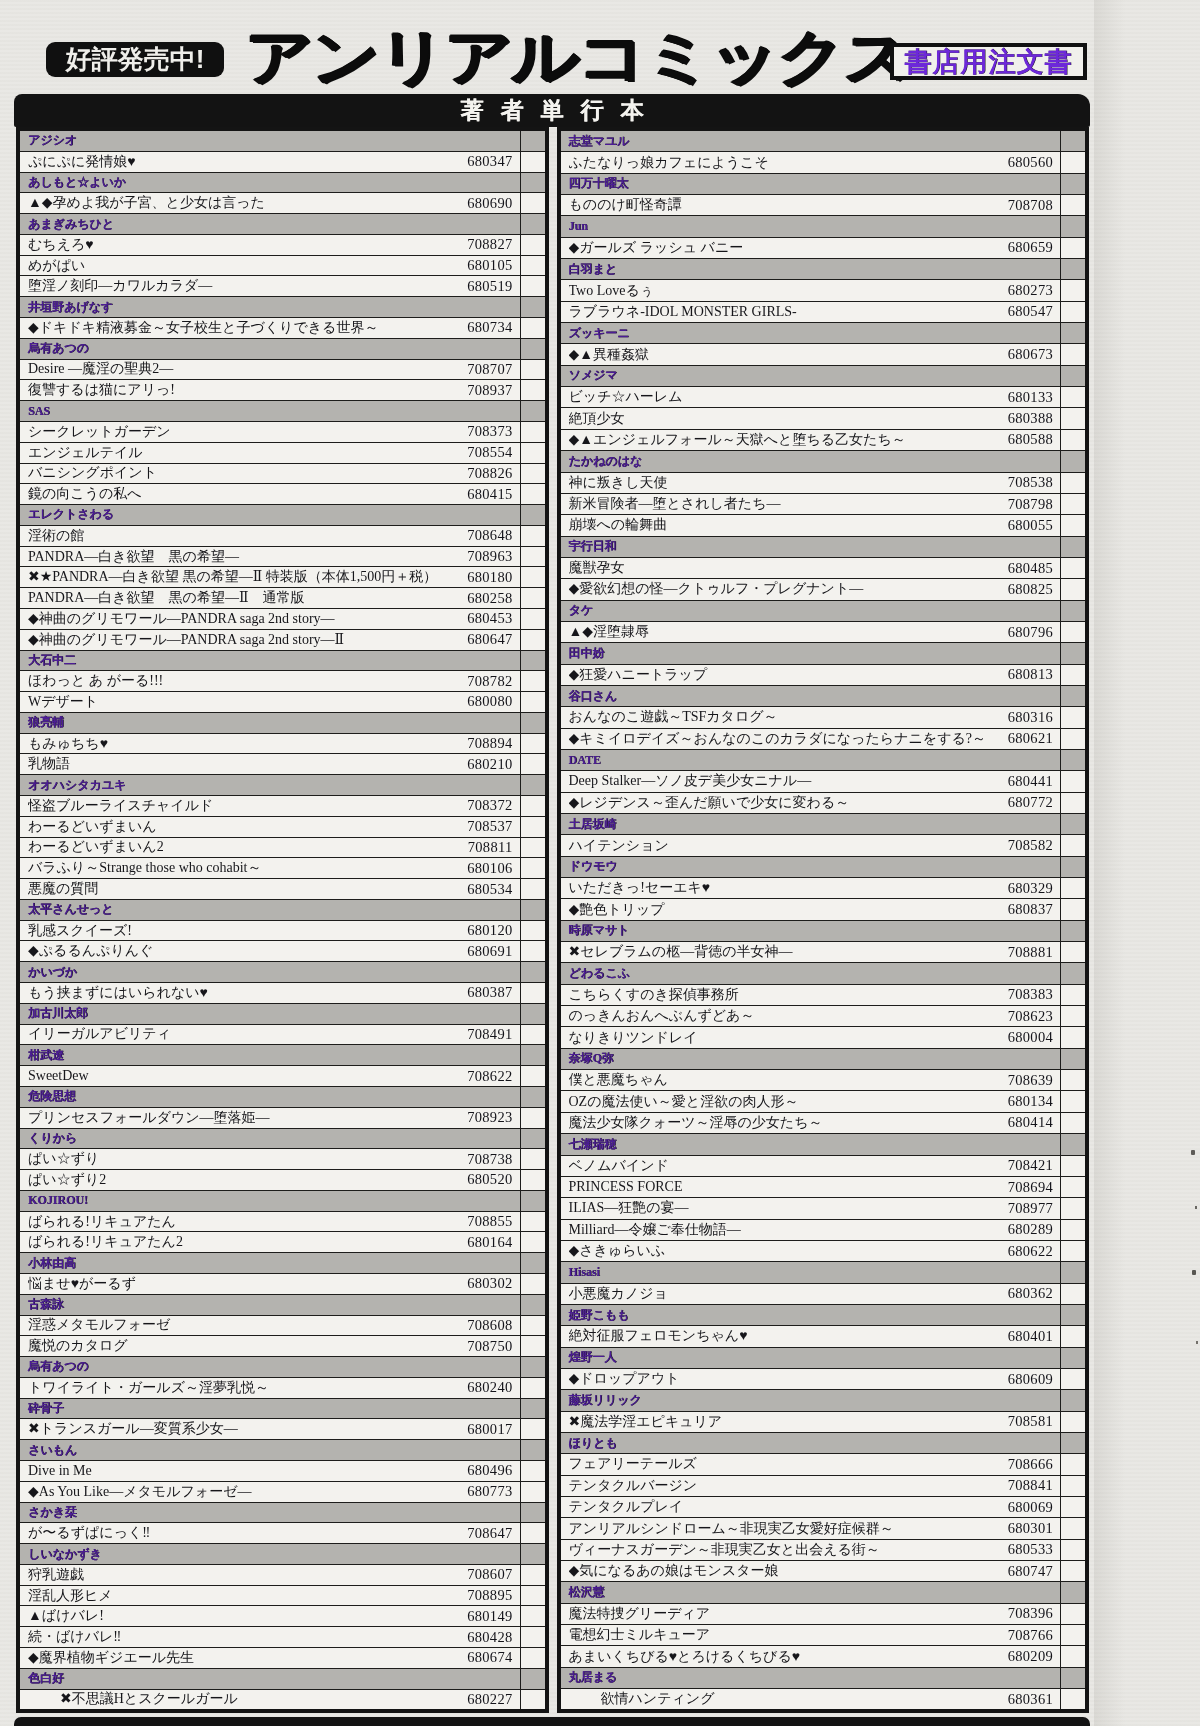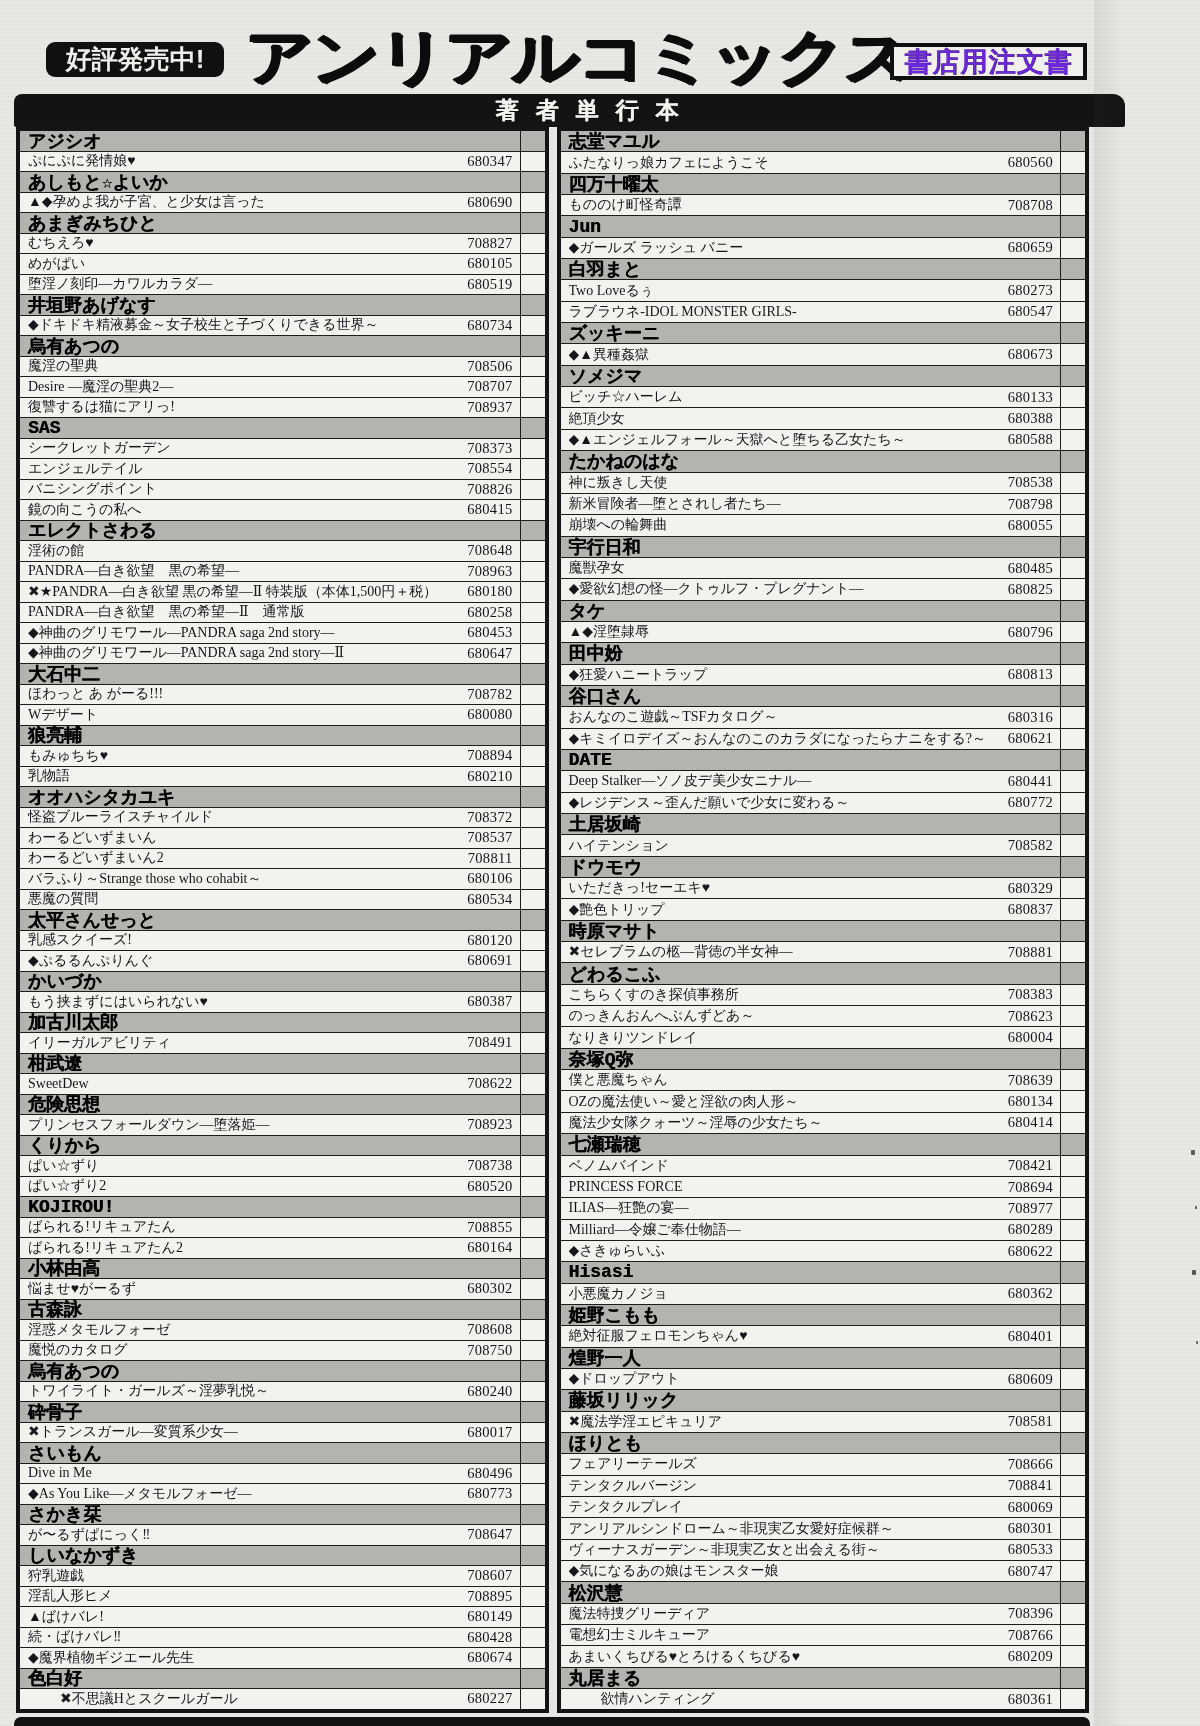--- a/index.html
+++ b/index.html
@@ -41,21 +41,21 @@
   .order-box{
     position:absolute;left:890px;top:43px;width:197px;height:37px;
     background:#f1f0ec;border:4px solid #101010;box-sizing:border-box;
     display:flex;align-items:center;justify-content:center;
     color:#6d28d9;font-weight:900;font-size:27px;letter-spacing:1px;
     text-shadow:.6px 0 0 #101010;
   }
   .section-bar{
     position:absolute;left:14px;top:94px;width:1076px;height:33px;
     background:#131313;border-radius:8px 12px 2px 2px;
-    display:flex;align-items:center;justify-content:center;padding-left:35px;
+    display:flex;align-items:center;justify-content:center;
   }
   .section-bar span{
     color:#f4f3ef;font-weight:bold;font-size:23px;letter-spacing:17px;padding-left:17px;
     text-shadow:.5px 0 0 #f4f3ef;
   }
   
   .tables{
     position:absolute;left:16px;top:127px;width:1073px;height:1586px;
     display:flex;gap:8px;
   }
@@ -69,22 +69,22 @@
     border-bottom:1.6px solid #1d1d1b;
     background:#f3f2ee;
   }
   .row:last-child{border-bottom:none;padding-left:32px;}
   .row.author{background:#b4b3af;}
   .cell.main{
     flex:1;display:flex;align-items:center;
     padding:0 4px 0 8px;overflow:hidden;white-space:nowrap;min-width:0;
   }
   .row.author .cell.main{
-    font-family:Liberation Mono, monospace;
-    font-weight:bold;font-size:18px;color:#000000;
+    font-family:Liberation Serif, serif;
+    font-weight:bold;font-size:12px;color:#4c1d95;
     text-shadow:.4px 0 0 #111;
   }
   .title{
     flex:1;min-width:0;overflow:hidden;
     font-family:"Liberation Serif","DejaVu Serif",serif;
     font-size:14px;color:#16161a;
   }
   .code{
     margin-left:auto;padding-right:3px;
     font-family:"Liberation Serif","DejaVu Serif",serif;
@@ -172,27 +172,20 @@
             <span class="code">680734</span>
           </div>
           <div class="cell box"></div>
         </div>
         <div class="row author">
           <div class="cell main">烏有あつの</div>
           <div class="cell box"></div>
         </div>
         <div class="row book">
           <div class="cell main">
-            <span class="title">魔淫の聖典</span>
-            <span class="code">708506</span>
-          </div>
-          <div class="cell box"></div>
-        </div>
-        <div class="row book">
-          <div class="cell main">
             <span class="title">Desire ―魔淫の聖典2―</span>
             <span class="code">708707</span>
           </div>
           <div class="cell box"></div>
         </div>
         <div class="row book">
           <div class="cell main">
             <span class="title">復讐するは猫にアリっ!</span>
             <span class="code">708937</span>
           </div>

